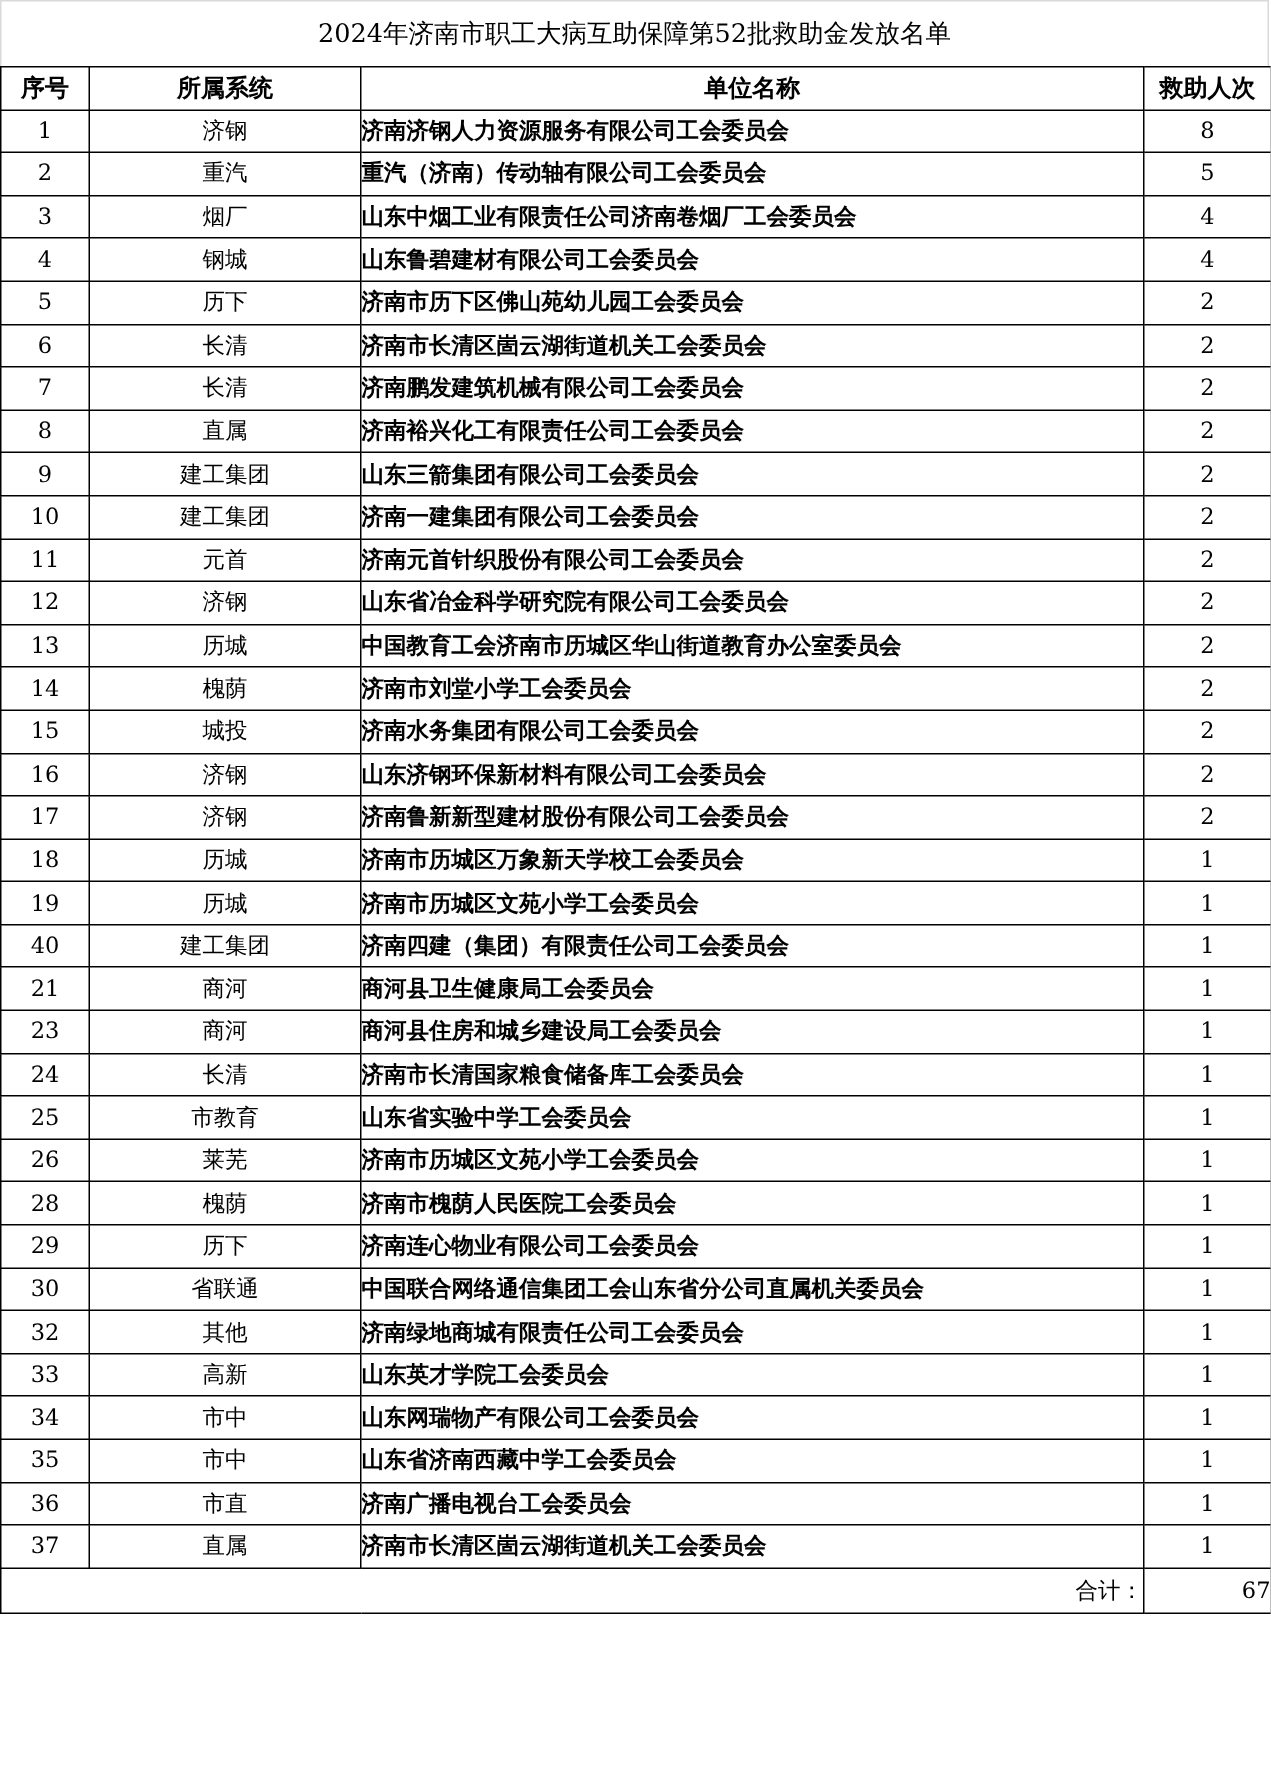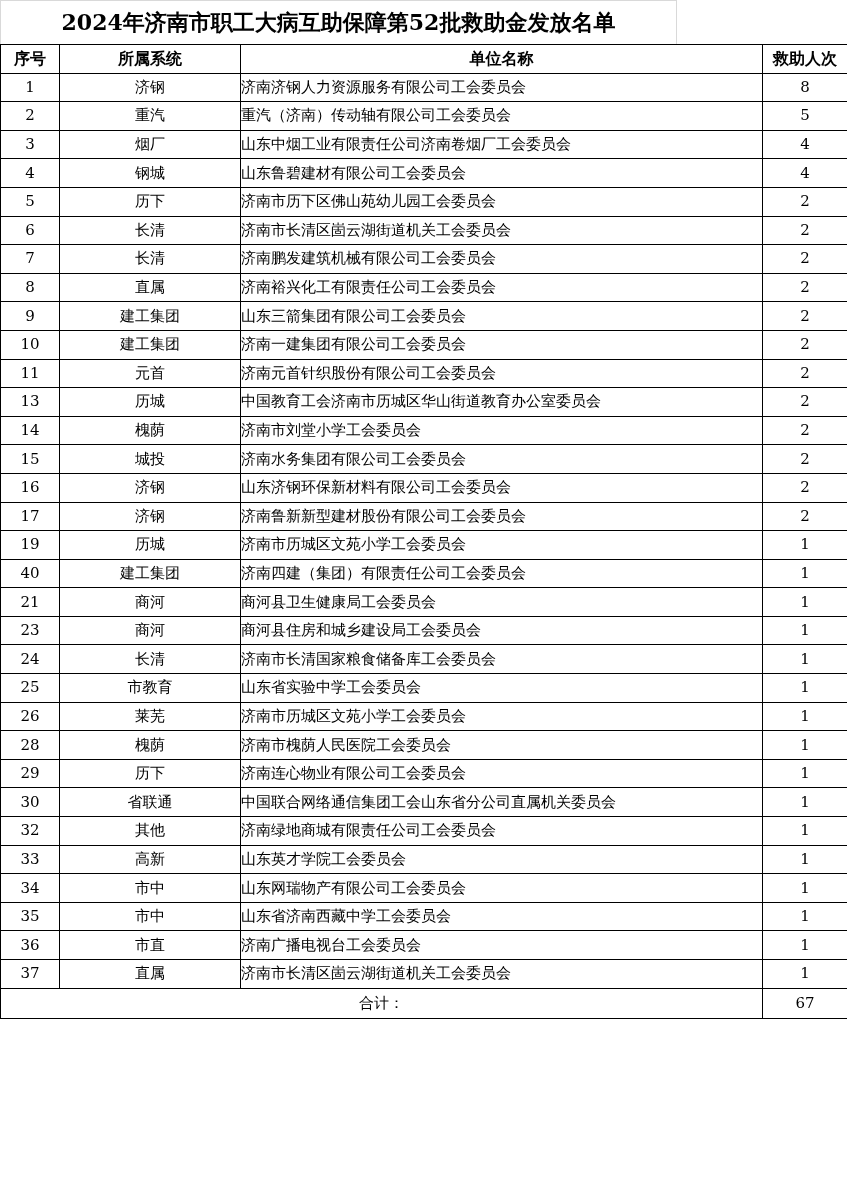--- a/index.html
+++ b/index.html
@@ -11,31 +11,31 @@
       width: 847px;
       height: 1179px;
       position: relative;
       overflow: hidden;
       font-family: "DejaVu Serif", "Liberation Serif", serif;
       color: #000;
     }
     .title-band {
       position: absolute;
       left: 0; top: 0;
-      width: 677px;
+      width: 846px;
       height: 44px;
       border-left: 1px solid #d9d9d9;
       border-top: 1px solid #d9d9d9;
       border-right: 1px solid #d9d9d9;
       box-sizing: border-box;
       display: flex;
       align-items: center;
       justify-content: center;
-      font-size: 22px;
-      font-weight: bold;
+      font-size: 17px;
+      font-weight: normal;
       letter-spacing: 0px;
     }
     table.roster {
       position: absolute;
       left: 0;
       top: 44px;
       border-collapse: collapse;
       table-layout: fixed;
       width: 847px;
     }
@@ -51,23 +51,23 @@
       line-height: 1;
       white-space: nowrap;
       overflow: hidden;
     }
     table.roster th {
       font-weight: bold;
       font-size: 16px;
       text-align: center;
     }
     td.no, td.sys, td.cnt { text-align: center; }
-    td.unit { text-align: left; padding-left: 4px; }
+    td.unit { text-align: left; padding-left: 4px; font-weight: bold; }
     td.total-label { text-align: center; }
-    tr.total-row td { height: 29px; }
+    tr.total-row td { height: 29px; text-align: right; }
   </style>
 </head>
 <body>
 
 <div class="title-band">2024年济南市职工大病互助保障第52批救助金发放名单</div>
 
 <table class="roster">
   <colgroup>
     <col class="c-no">
     <col class="c-sys">
@@ -143,20 +143,26 @@
         <td class="unit">济南一建集团有限公司工会委员会</td>
         <td class="cnt">2</td>
       </tr>
       <tr>
         <td class="no">11</td>
         <td class="sys">元首</td>
         <td class="unit">济南元首针织股份有限公司工会委员会</td>
         <td class="cnt">2</td>
       </tr>
       <tr>
+        <td class="no">12</td>
+        <td class="sys">济钢</td>
+        <td class="unit">山东省冶金科学研究院有限公司工会委员会</td>
+        <td class="cnt">2</td>
+      </tr>
+      <tr>
         <td class="no">13</td>
         <td class="sys">历城</td>
         <td class="unit">中国教育工会济南市历城区华山街道教育办公室委员会</td>
         <td class="cnt">2</td>
       </tr>
       <tr>
         <td class="no">14</td>
         <td class="sys">槐荫</td>
         <td class="unit">济南市刘堂小学工会委员会</td>
         <td class="cnt">2</td>
@@ -171,20 +177,26 @@
         <td class="no">16</td>
         <td class="sys">济钢</td>
         <td class="unit">山东济钢环保新材料有限公司工会委员会</td>
         <td class="cnt">2</td>
       </tr>
       <tr>
         <td class="no">17</td>
         <td class="sys">济钢</td>
         <td class="unit">济南鲁新新型建材股份有限公司工会委员会</td>
         <td class="cnt">2</td>
+      </tr>
+      <tr>
+        <td class="no">18</td>
+        <td class="sys">历城</td>
+        <td class="unit">济南市历城区万象新天学校工会委员会</td>
+        <td class="cnt">1</td>
       </tr>
       <tr>
         <td class="no">19</td>
         <td class="sys">历城</td>
         <td class="unit">济南市历城区文苑小学工会委员会</td>
         <td class="cnt">1</td>
       </tr>
       <tr>
         <td class="no">40</td>
         <td class="sys">建工集团</td>

